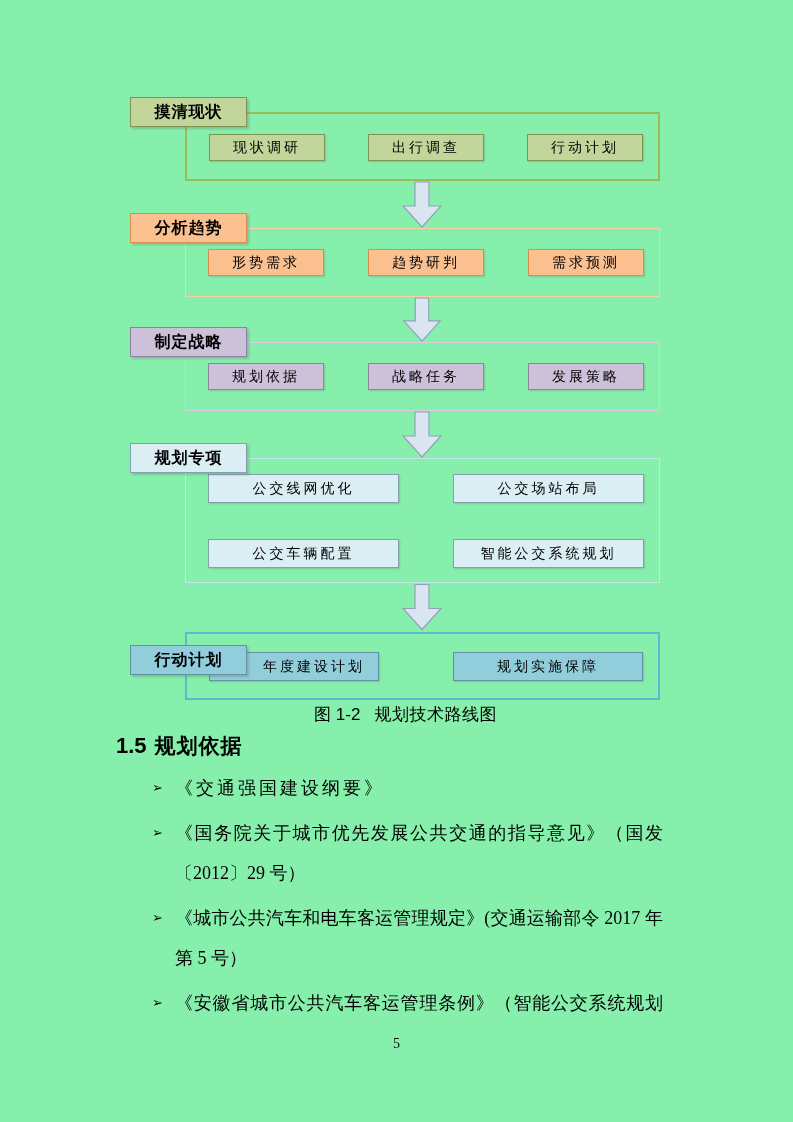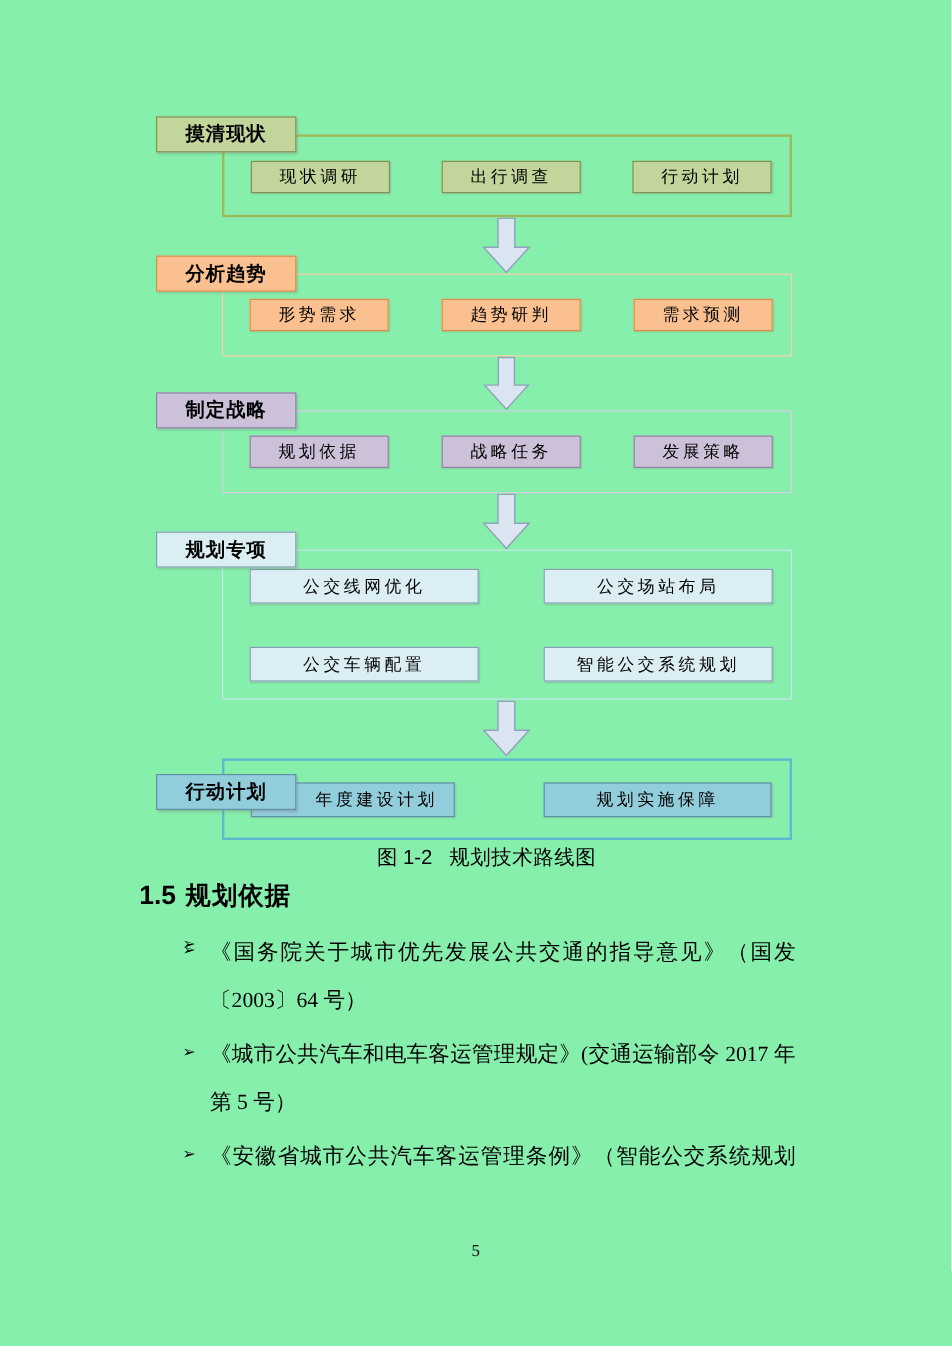--- a/index.html
+++ b/index.html
@@ -202,27 +202,30 @@
   </div>
 
   <div class="heading">
     <span class="h-num">1.5</span><span class="h-title">规划依据</span>
   </div>
 
   <div class="ref-list">
 
     <div class="ref-item">
       <span class="ref-marker">➢</span>
+      <div class="ref-text">
+        <div class="ref-line ls">《交通强国建设纲要》</div>
+      </div>
     </div>
 
     <div class="ref-item">
       <span class="ref-marker">➢</span>
       <div class="ref-text">
         <div class="ref-line just">《国务院关于城市优先发展公共交通的指导意见》（国发</div>
-        <div class="ref-line">〔2003〕64 号）</div>
+        <div class="ref-line">〔2012〕29 号）</div>
       </div>
     </div>
 
     <div class="ref-item">
       <span class="ref-marker">➢</span>
       <div class="ref-text">
         <div class="ref-line just">《城市公共汽车和电车客运管理规定》(交通运输部令 2017 年</div>
         <div class="ref-line">第 5 号）</div>
       </div>
     </div>

